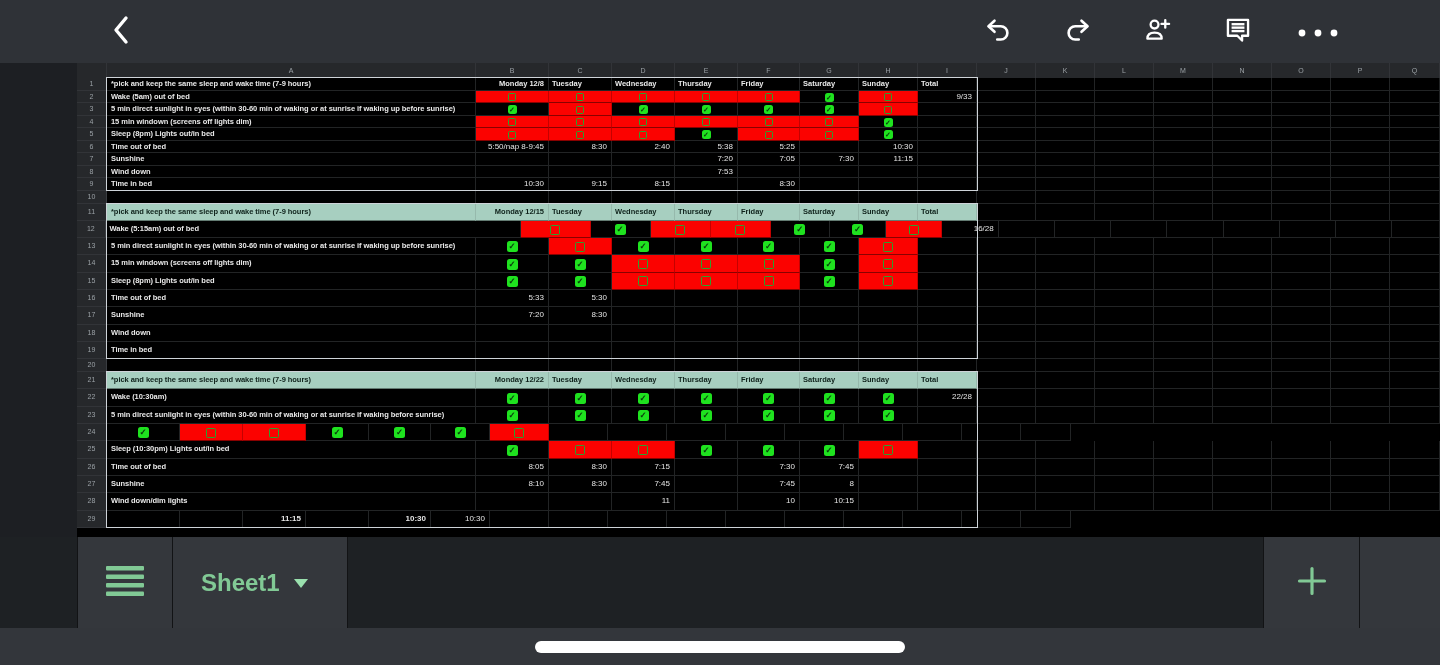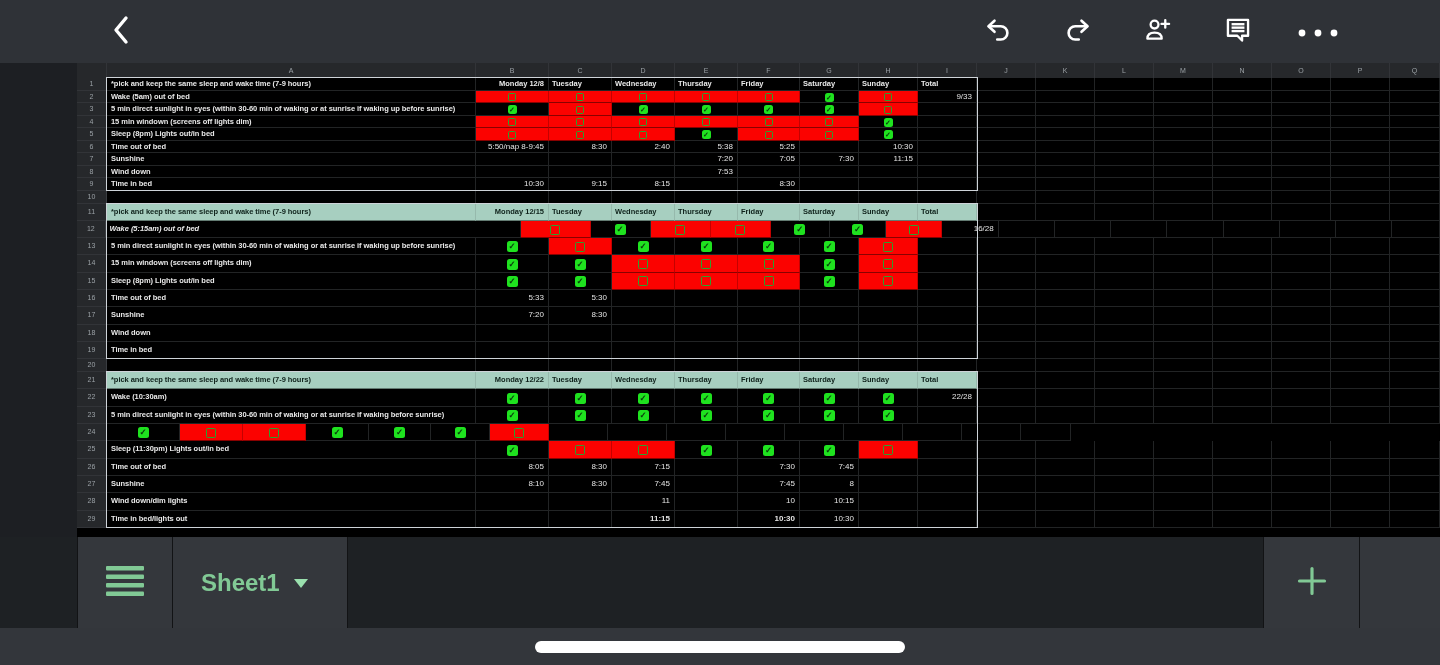--- a/index.html
+++ b/index.html
@@ -351,21 +351,21 @@
             <div class="cell" style="width: 59px; line-height: 16.3px;"></div>
             <div class="cell" style="width: 59px; line-height: 16.3px;"></div>
             <div class="cell" style="width: 59px; line-height: 16.3px;"></div>
             <div class="cell" style="width: 59px; line-height: 16.3px;"></div>
             <div class="cell" style="width: 59px; line-height: 16.3px;"></div>
             <div class="cell" style="width: 59px; line-height: 16.3px;"></div>
             <div class="cell" style="width: 50px; line-height: 16.3px;"></div>
           </div>
           <div class="sheetrow" style="height: 17.3px;">
             <div class="rowhdr" style="line-height: 16.3px;">12</div>
-            <div class="cell lbl" style="width: 436px; line-height: 16.3px; font-style: italic;">Wake (5:15am) out of bed</div>
+            <div class="cell lbl" style="width: 436px; line-height: 16.3px;">Wake (5:15am) out of bed</div>
             <div class="cell center red" style="width: 73px; line-height: 16.3px;"><span class="cb-unchecked" style="width: 8px; height: 8px;"></span></div>
             <div class="cell center" style="width: 63px; line-height: 16.3px;"><span class="cb-checked" style="width: 11px; height: 11px; line-height: 11px; font-size: 8.5px;">✓</span></div>
             <div class="cell center red" style="width: 63px; line-height: 16.3px;"><span class="cb-unchecked" style="width: 8px; height: 8px;"></span></div>
             <div class="cell center red" style="width: 63px; line-height: 16.3px;"><span class="cb-unchecked" style="width: 8px; height: 8px;"></span></div>
             <div class="cell center" style="width: 62px; line-height: 16.3px;"><span class="cb-checked" style="width: 11px; height: 11px; line-height: 11px; font-size: 8.5px;">✓</span></div>
             <div class="cell center" style="width: 59px; line-height: 16.3px;"><span class="cb-checked" style="width: 11px; height: 11px; line-height: 11px; font-size: 8.5px;">✓</span></div>
             <div class="cell center red" style="width: 59px; line-height: 16.3px;"><span class="cb-unchecked" style="width: 8px; height: 8px;"></span></div>
             <div class="cell val" style="width: 59px; line-height: 16.3px;">16/28</div>
             <div class="cell" style="width: 59px; line-height: 16.3px;"></div>
             <div class="cell" style="width: 59px; line-height: 16.3px;"></div>
@@ -610,21 +610,21 @@
             <div class="cell" style="width: 59px; line-height: 16.3px;"></div>
             <div class="cell" style="width: 59px; line-height: 16.3px;"></div>
             <div class="cell" style="width: 59px; line-height: 16.3px;"></div>
             <div class="cell" style="width: 59px; line-height: 16.3px;"></div>
             <div class="cell" style="width: 59px; line-height: 16.3px;"></div>
             <div class="cell" style="width: 59px; line-height: 16.3px;"></div>
             <div class="cell" style="width: 50px; line-height: 16.3px;"></div>
           </div>
           <div class="sheetrow" style="height: 17.3px;">
             <div class="rowhdr" style="line-height: 16.3px;">25</div>
-            <div class="cell lbl" style="width: 369px; line-height: 16.3px;">Sleep (11:30pm) Lights out/in bed</div>
+            <div class="cell lbl" style="width: 369px; line-height: 16.3px;">Sleep (10:30pm) Lights out/in bed</div>
             <div class="cell center" style="width: 73px; line-height: 16.3px;"><span class="cb-checked" style="width: 11px; height: 11px; line-height: 11px; font-size: 8.5px;">✓</span></div>
             <div class="cell center red" style="width: 63px; line-height: 16.3px;"><span class="cb-unchecked" style="width: 8px; height: 8px;"></span></div>
             <div class="cell center red" style="width: 63px; line-height: 16.3px;"><span class="cb-unchecked" style="width: 8px; height: 8px;"></span></div>
             <div class="cell center" style="width: 63px; line-height: 16.3px;"><span class="cb-checked" style="width: 11px; height: 11px; line-height: 11px; font-size: 8.5px;">✓</span></div>
             <div class="cell center" style="width: 62px; line-height: 16.3px;"><span class="cb-checked" style="width: 11px; height: 11px; line-height: 11px; font-size: 8.5px;">✓</span></div>
             <div class="cell center" style="width: 59px; line-height: 16.3px;"><span class="cb-checked" style="width: 11px; height: 11px; line-height: 11px; font-size: 8.5px;">✓</span></div>
             <div class="cell center red" style="width: 59px; line-height: 16.3px;"><span class="cb-unchecked" style="width: 8px; height: 8px;"></span></div>
             <div class="cell" style="width: 59px; line-height: 16.3px;"></div>
             <div class="cell" style="width: 59px; line-height: 16.3px;"></div>
             <div class="cell" style="width: 59px; line-height: 16.3px;"></div>
@@ -690,21 +690,20 @@
             <div class="cell" style="width: 59px; line-height: 16.3px;"></div>
             <div class="cell" style="width: 59px; line-height: 16.3px;"></div>
             <div class="cell" style="width: 59px; line-height: 16.3px;"></div>
             <div class="cell" style="width: 59px; line-height: 16.3px;"></div>
             <div class="cell" style="width: 59px; line-height: 16.3px;"></div>
             <div class="cell" style="width: 59px; line-height: 16.3px;"></div>
             <div class="cell" style="width: 50px; line-height: 16.3px;"></div>
           </div>
           <div class="sheetrow" style="height: 17.3px;">
             <div class="rowhdr" style="line-height: 16.3px;">29</div>
-            <div class="cell lbl" style="width: 369px; line-height: 16.3px;">Time in bed/lights out</div>
             <div class="cell" style="width: 73px; line-height: 16.3px;"></div>
             <div class="cell" style="width: 63px; line-height: 16.3px;"></div>
             <div class="cell val b" style="width: 63px; line-height: 16.3px;">11:15</div>
             <div class="cell" style="width: 63px; line-height: 16.3px;"></div>
             <div class="cell val b" style="width: 62px; line-height: 16.3px;">10:30</div>
             <div class="cell val" style="width: 59px; line-height: 16.3px;">10:30</div>
             <div class="cell" style="width: 59px; line-height: 16.3px;"></div>
             <div class="cell" style="width: 59px; line-height: 16.3px;"></div>
             <div class="cell" style="width: 59px; line-height: 16.3px;"></div>
             <div class="cell" style="width: 59px; line-height: 16.3px;"></div>

